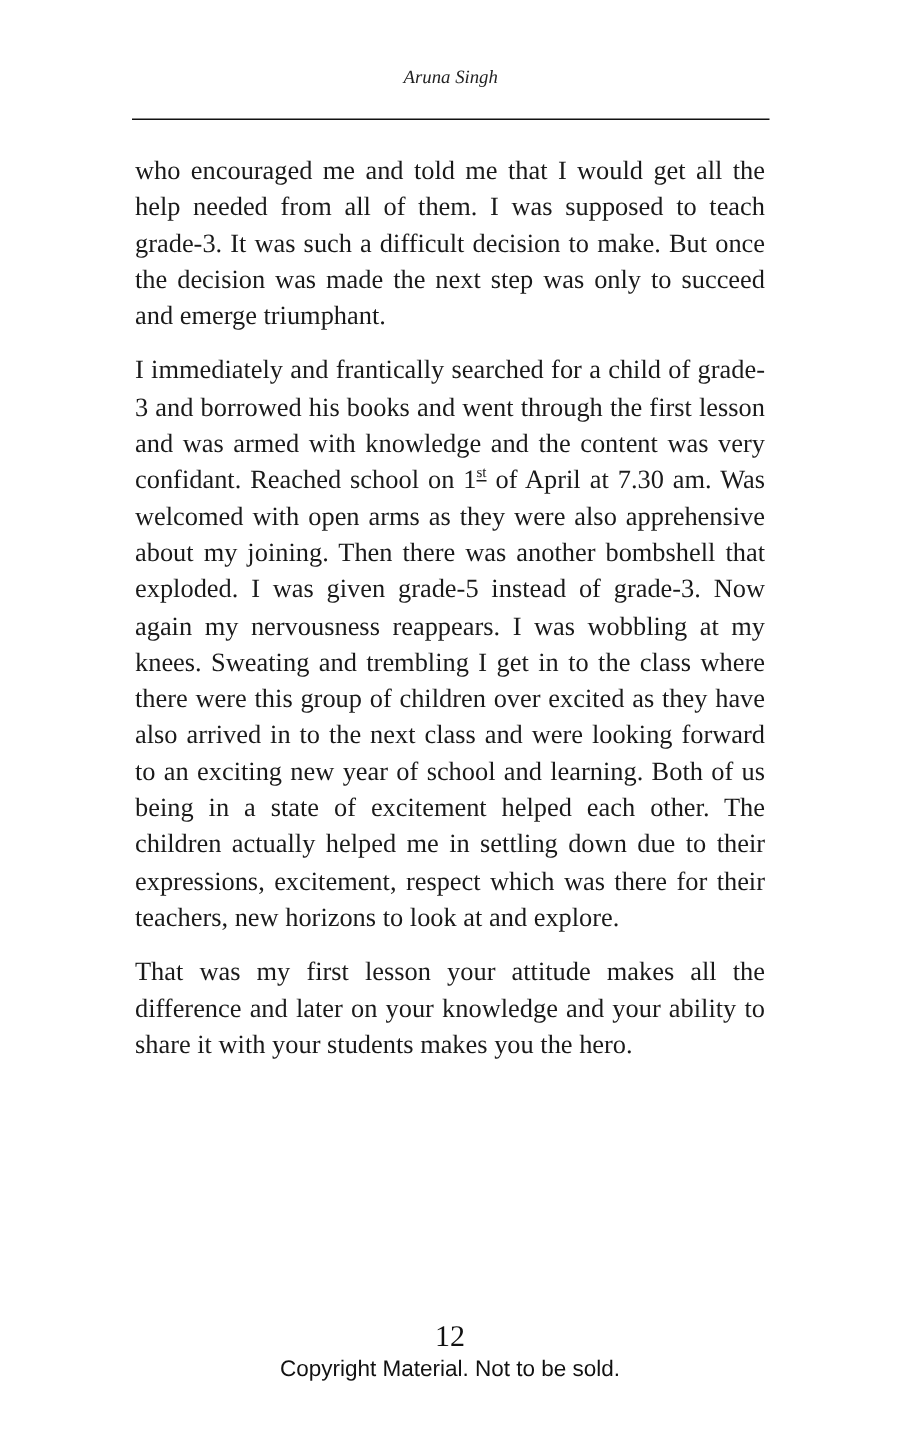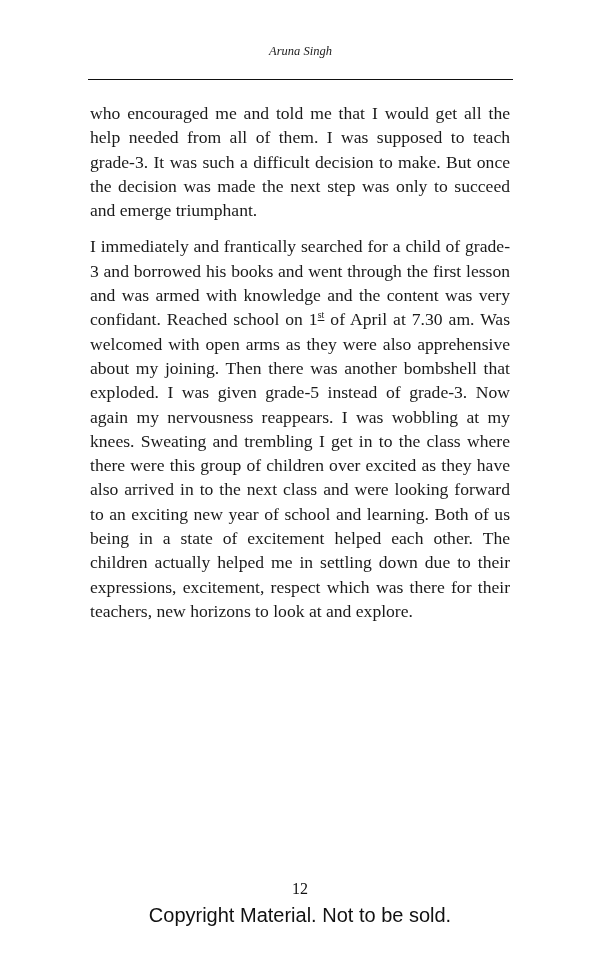--- a/index.html
+++ b/index.html
@@ -16,32 +16,33 @@
   }
   .body {
     position: absolute; left: 90px; top: 89px; width: 420px;
     font-family: "Liberation Serif", serif; font-size: 17.6px; line-height: 24.3px;
     color: #1a1a1a;
   }
   .body p { margin: 12px 0 10px 0; text-align: justify; }
   .body sup { font-size: 10px; line-height: 0; vertical-align: super; text-decoration: underline; }
   .pagenum {
     position: absolute; left: 0; top: 880px; width: 600px; text-align: center;
-    font-family: "Liberation Serif", serif; font-size: 16px; color: #111;
+    font-family: "Liberation Serif", serif; font-size: 20px; color: #111;
   }
   .copyright {
     position: absolute; left: 0; top: 904px; width: 600px; text-align: center;
-    font-family: "Liberation Sans", sans-serif; font-size: 20px; color: #111;
+    font-family: "Liberation Sans", sans-serif; font-size: 15px; color: #111;
   }
 </style>
 </head>
 <body>
 
 <div class="header">Aruna Singh</div>
 <div class="rule"></div>
 
 <div class="body">
   <p>who encouraged me and told me that I would get all the help needed from all of them. I was supposed to teach grade-3. It was such a difficult decision to make. But once the decision was made the next step was only to succeed and emerge triumphant.</p>
   <p><span>I immediately and frantically searched for a child of grade-3 and borrowed his books and went through the first lesson and was armed with knowledge and the content was very confidant. Reached school on 1</span><sup>st</sup><span> of April at 7.30 am. Was welcomed with open arms as they were also apprehensive about my joining. Then there was another bombshell that exploded. I was given grade-5 instead of grade-3. Now again my nervousness reappears. I was wobbling at my knees. Sweating and trembling I get in to the class where there were this group of children over excited as they have also arrived in to the next class and were looking forward to an exciting new year of school and learning. Both of us being in a state of excitement helped each other. The children actually helped me in settling down due to their expressions, excitement, respect which was there for their teachers, new horizons to look at and explore.</span></p>
+  <p>That was my first lesson your attitude makes all the difference and later on your knowledge and your ability to share it with your students makes you the hero.</p>
 </div>
 
 <div class="pagenum">12</div>
 <div class="copyright">Copyright Material. Not to be sold.</div>
 
 </body></html>

